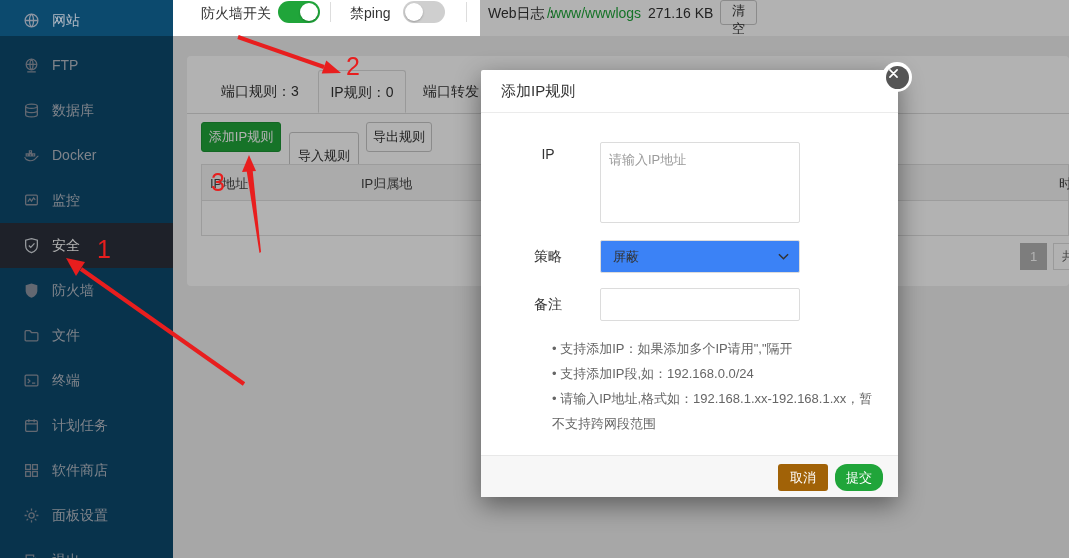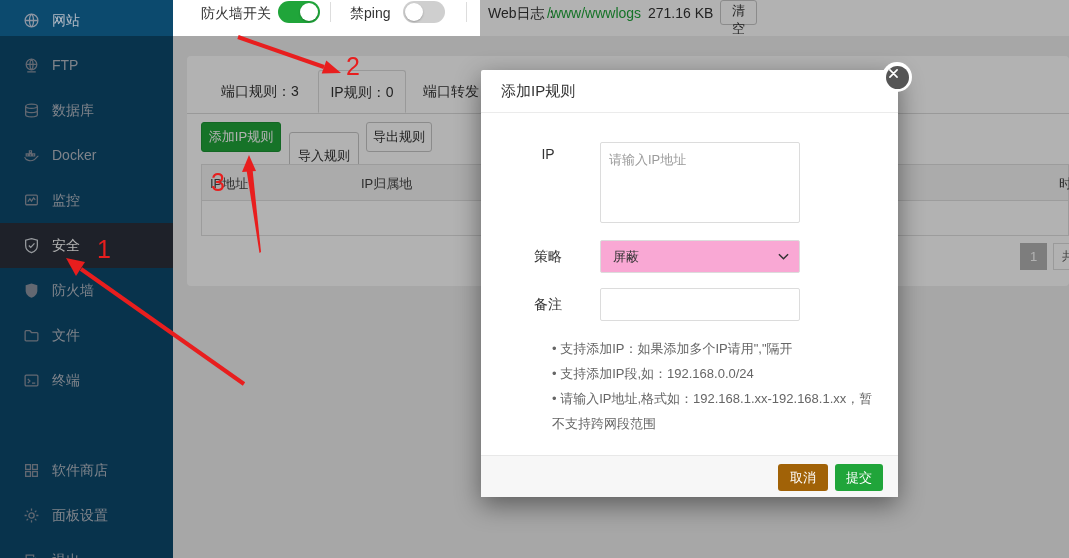--- a/index.html
+++ b/index.html
@@ -48,30 +48,30 @@
   .modal-head{position:absolute;left:0;top:0;width:100%;height:42px;border-bottom:1px solid #ebebeb;}
   .modal-title{position:absolute;left:20px;top:12px;font-size:15px;color:#333;}
   .modal-close{position:absolute;left:401px;top:-8px;width:30px;height:30px;border-radius:50%;background:#fff;cursor:pointer;z-index:61;}
   .modal-close .inner{position:absolute;left:3.5px;top:3.5px;width:23px;height:23px;border-radius:50%;background:#555;}
   .modal-close svg{position:absolute;left:7px;top:7px;width:9px;height:9px;}
   .f-label{position:absolute;width:60px;text-align:center;font-size:14px;color:#333;}
   .f-area{position:absolute;left:119px;width:200px;box-sizing:border-box;border:1px solid #dcdcdc;border-radius:2px;
           font-size:13px;color:#333;font-family:"Liberation Sans","DejaVu Sans",sans-serif;}
   textarea.f-area{top:72px;height:81px;padding:8px;resize:none;outline:none;}
   textarea.f-area::placeholder{color:#9b9b9b;}
-  .f-select{top:170px;height:33px;line-height:31px;padding-left:12px;cursor:pointer;background:#f9a8d4;}
+  .f-select{top:170px;height:33px;line-height:31px;padding-left:12px;cursor:pointer;background:#3b82f6;}
   .f-select .chev{position:absolute;right:10px;top:12px;width:11px;height:8px;}
   input.f-area{top:218px;height:33px;padding:0 8px;outline:none;}
   .bullets{position:absolute;left:71px;top:266px;width:332px;margin:0;padding:0;list-style:none;
            font-size:13px;color:#666;line-height:25px;}
   .bullets li::before{content:"• ";color:#666;}
   .modal-foot{position:absolute;left:0;top:385px;width:100%;height:42px;background:#f7f7f7;border-top:1px solid #e8e8e8;box-sizing:border-box;}
   .btn-cancel{position:absolute;left:297px;top:8px;width:50px;height:27px;background:#a16207;border:none;border-radius:3px;
               color:#fff;font-size:13px;cursor:pointer;}
-  .btn-submit{position:absolute;left:354px;top:8px;width:48px;height:27px;background:#20a53a;border:none;border-radius:3px;
+  .btn-submit{position:absolute;left:354px;top:8px;width:48px;height:27px;background:#20a53a;border:none;border-radius:12px;
               color:#fff;font-size:13px;cursor:pointer;}
   
   .anno{position:absolute;left:0;top:0;width:1069px;height:558px;z-index:80;pointer-events:none;}
 </style>
 </head>
 <body>
 
 <div class="sidebar">
   <div class="side-item" style="top:-2px">
     <span class="icn">
@@ -144,20 +144,29 @@
     <span class="lbl">文件</span>
   </div>
   <div class="side-item" style="top:358px">
     <span class="icn">
         <svg viewBox="0 0 16 16" fill="none" stroke="currentColor" stroke-width="1.2">
           <rect x="2" y="3" width="12" height="10" rx="1"></rect>
           <path d="M4.5 6.5l2 2-2 2M8.5 10.5h3"></path>
         </svg>
       </span>
     <span class="lbl">终端</span>
+  </div>
+  <div class="side-item" style="top:403px">
+    <span class="icn">
+        <svg viewBox="0 0 16 16" fill="none" stroke="currentColor" stroke-width="1.2">
+          <rect x="2.5" y="3.5" width="11" height="10" rx="1"></rect>
+          <path d="M2.5 6.5h11M5.5 2v3M10.5 2v3"></path>
+        </svg>
+      </span>
+    <span class="lbl">计划任务</span>
   </div>
   <div class="side-item" style="top:448px">
     <span class="icn">
         <svg viewBox="0 0 16 16" fill="none" stroke="currentColor" stroke-width="1.2">
           <rect x="2.5" y="2.5" width="4.5" height="4.5"></rect>
           <rect x="9" y="2.5" width="4.5" height="4.5"></rect>
           <rect x="2.5" y="9" width="4.5" height="4.5"></rect>
           <rect x="9" y="9" width="4.5" height="4.5"></rect>
         </svg>
       </span>

